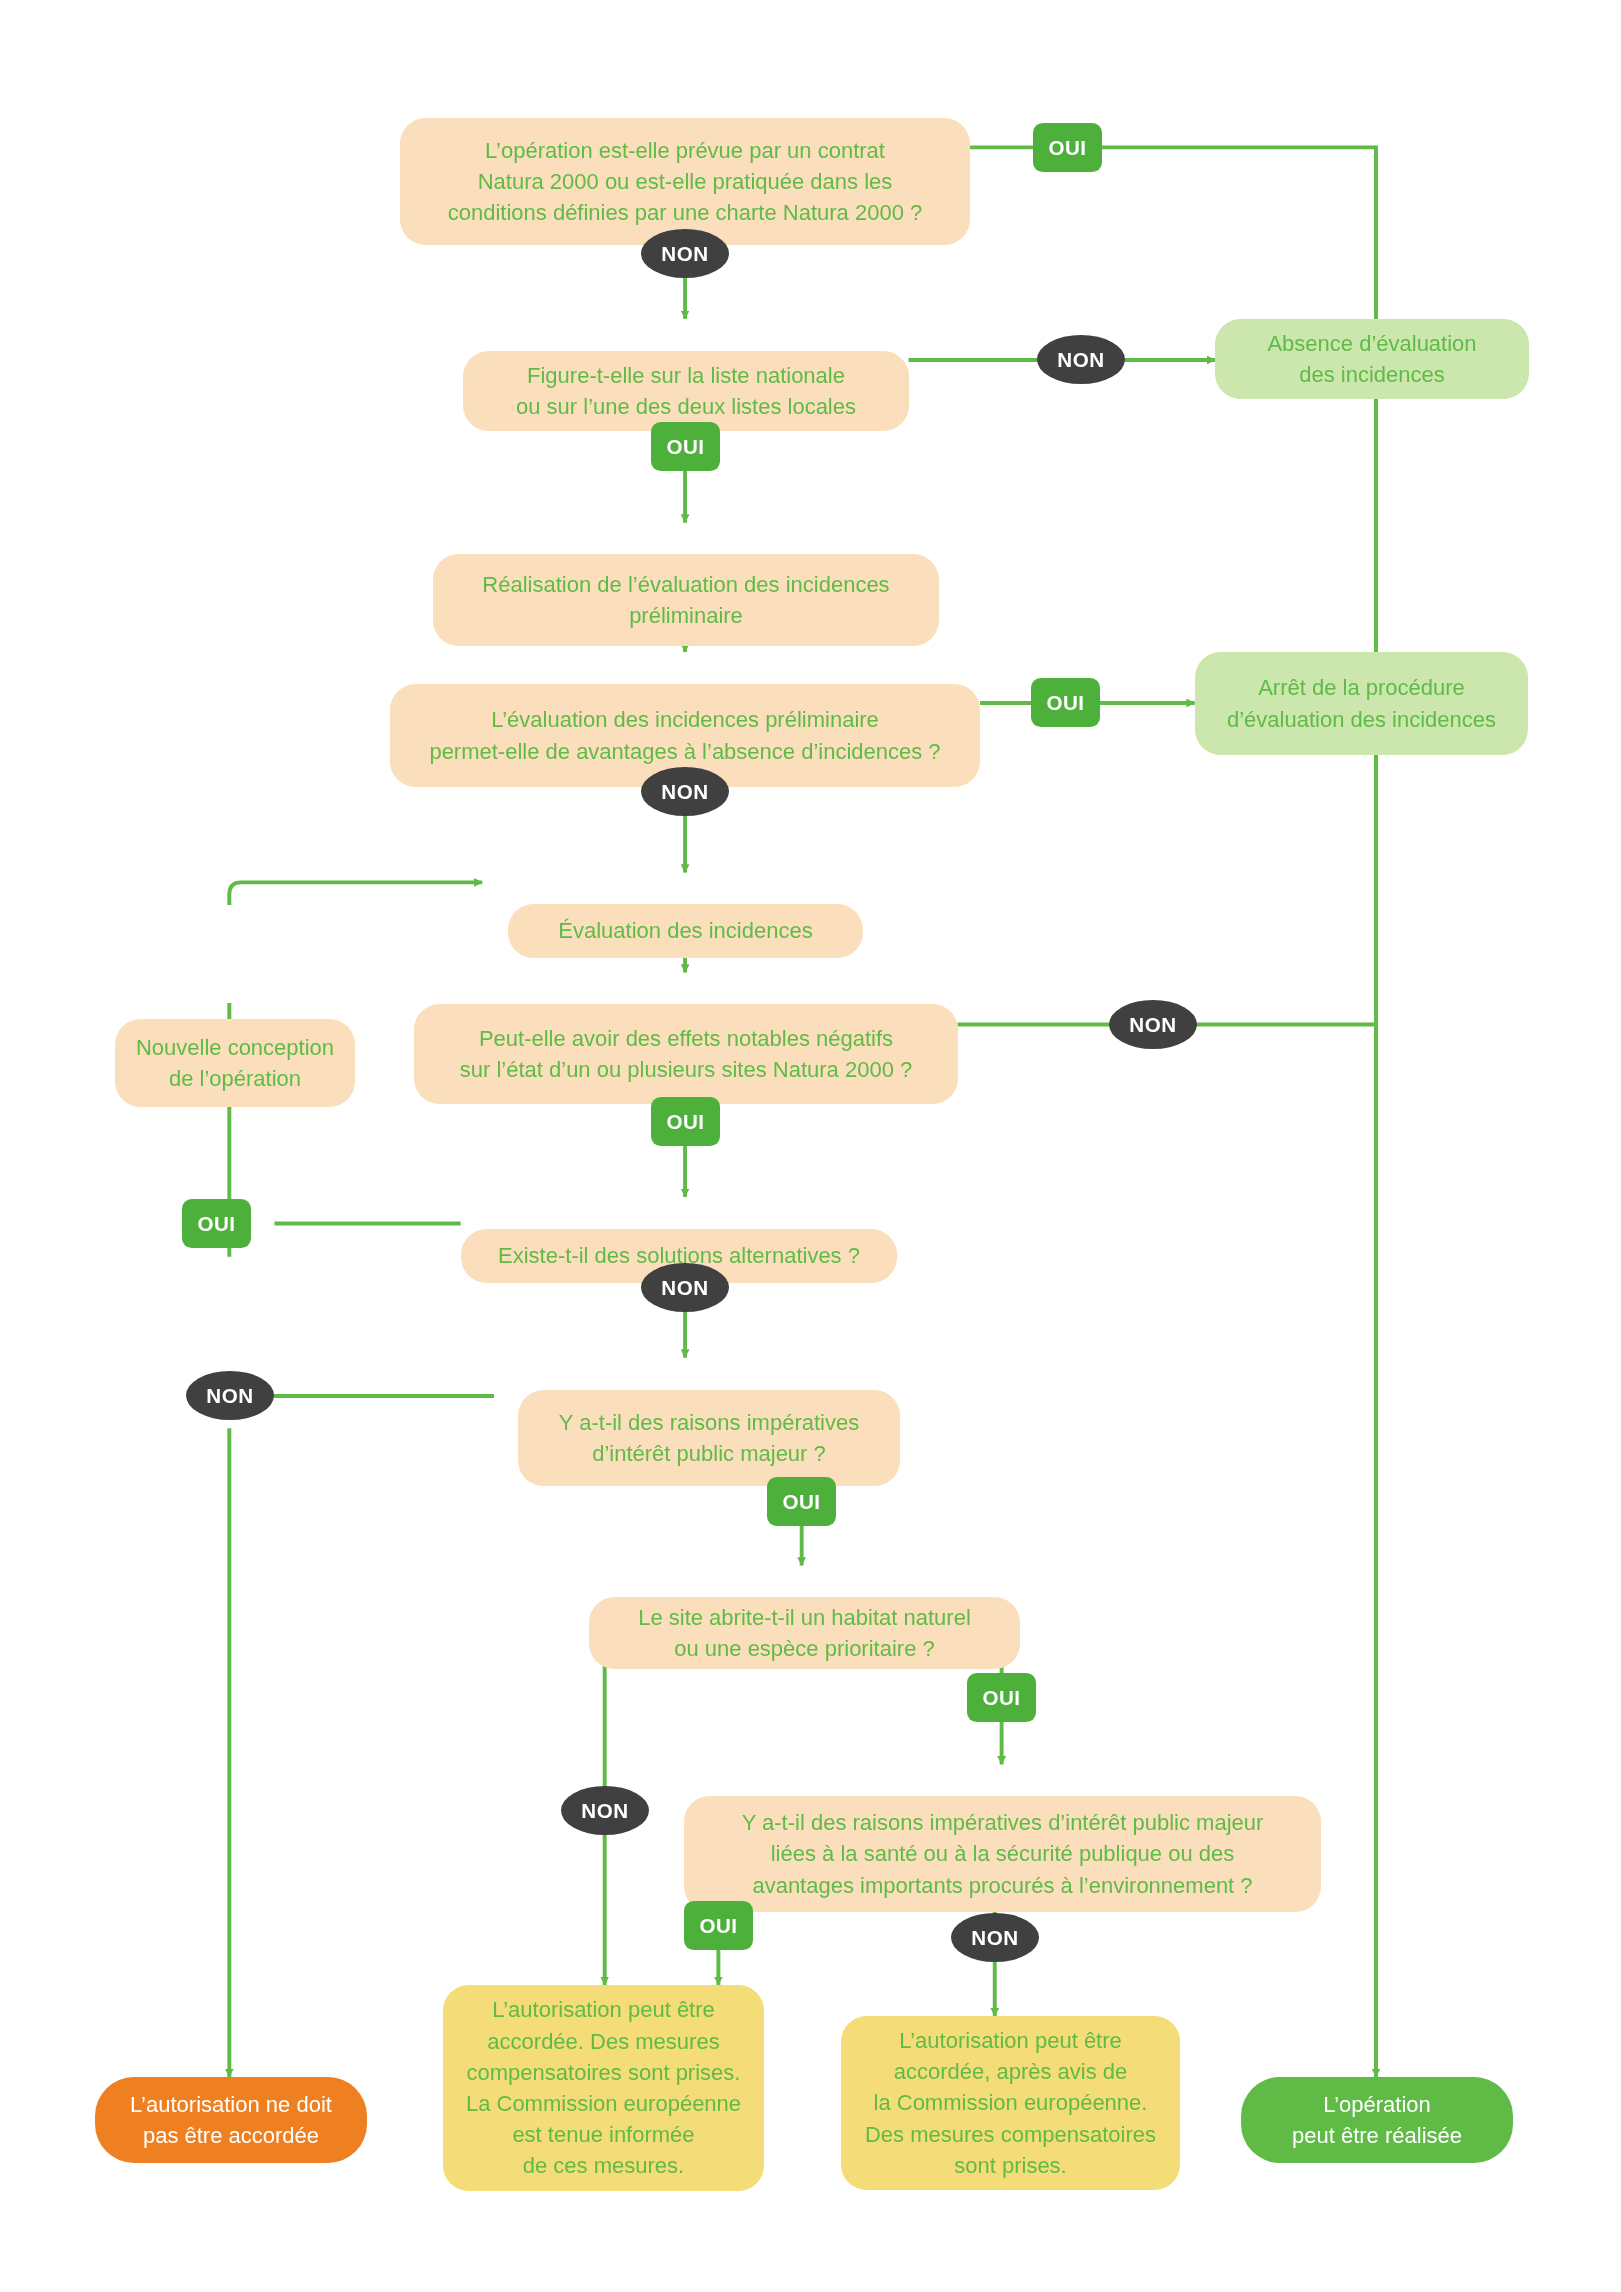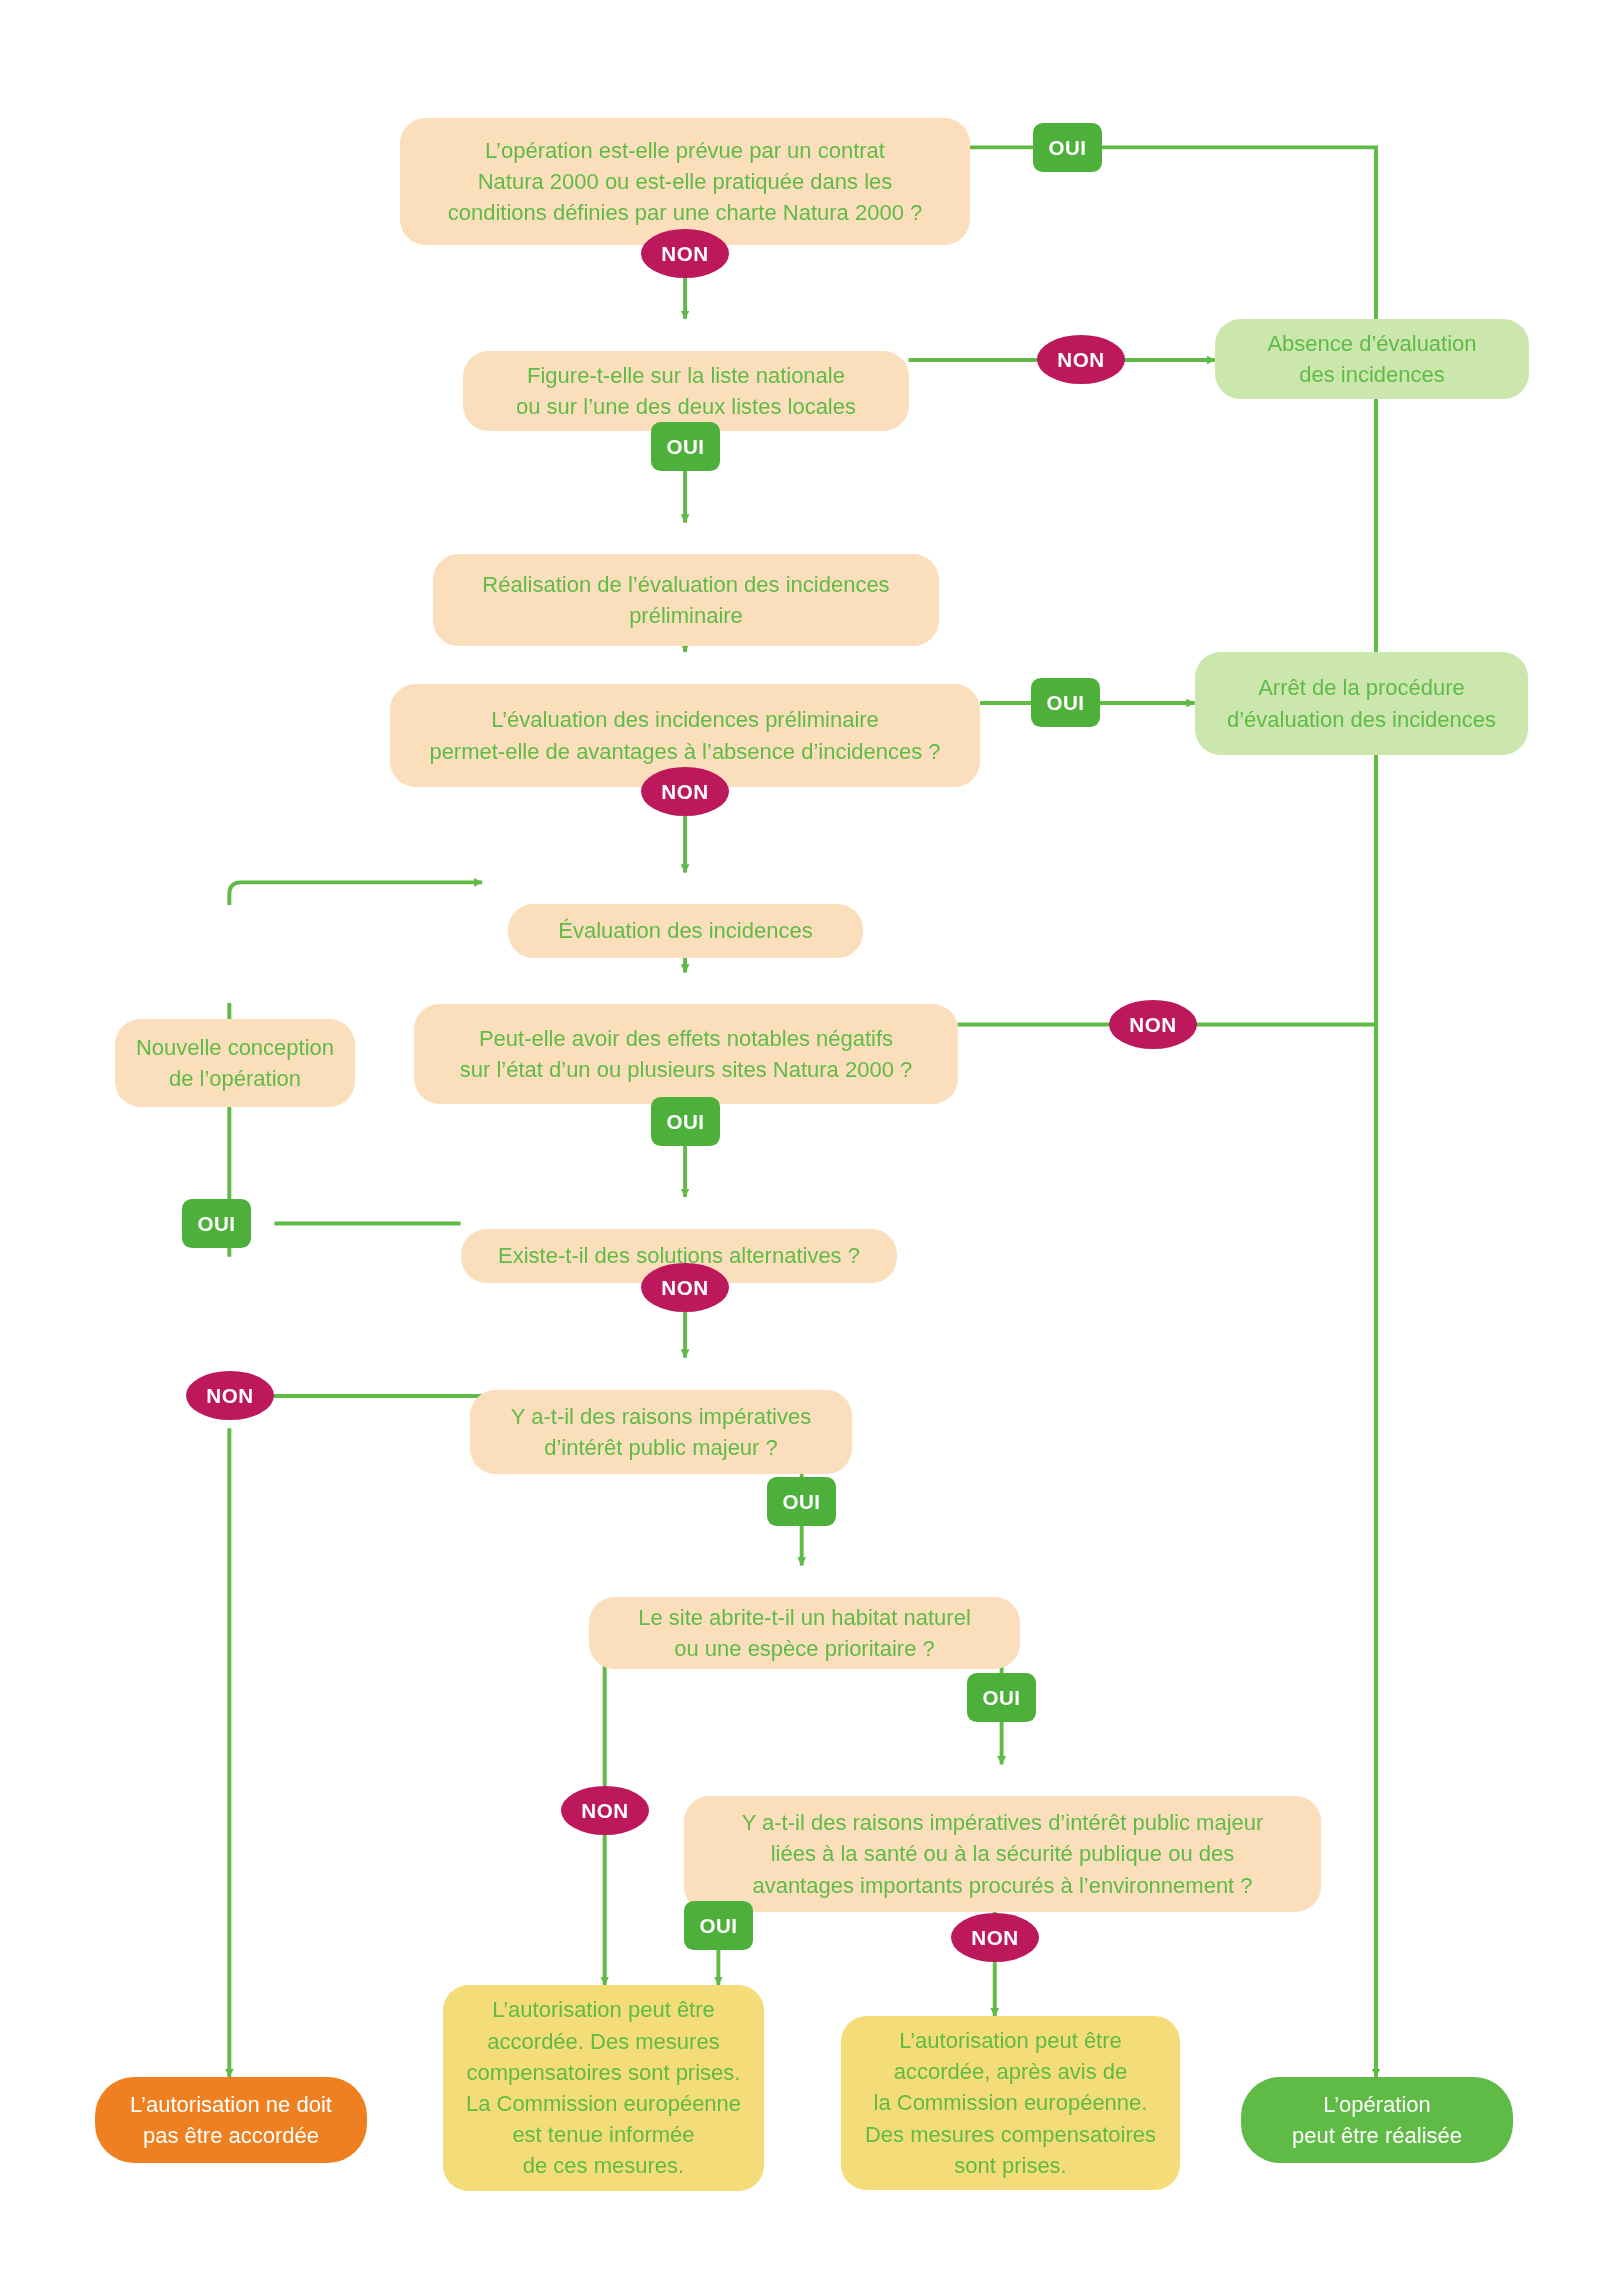--- a/index.html
+++ b/index.html
@@ -82,21 +82,21 @@
     font-weight: bold;
     display: flex;
     align-items: center;
     justify-content: center;
     letter-spacing: 0.5px;
     z-index: 5;
   }
   
   .badge-non {
     position: absolute;
-    background: #be185d;
+    background: #404040;
     color: #ffffff;
     border-radius: 50%;
     font-size: 20.6px;
     font-weight: bold;
     display: flex;
     align-items: center;
     justify-content: center;
     letter-spacing: 0.5px;
     z-index: 5;
   }
@@ -188,21 +188,21 @@
   <div class="node q" style="left:508px; top:872px; width:355px; height:54px;">Évaluation des incidences</div>
 
   <div class="node q" style="left:115px; top:987px; width:240px; height:88px;">Nouvelle conception
 de l’opération</div>
 
   <div class="node q" style="left:414px; top:972px; width:544px; height:100px;">Peut-elle avoir des effets notables négatifs
 sur l’état d’un ou plusieurs sites Natura 2000 ?</div>
 
   <div class="node q" style="left:461px; top:1197px; width:436px; height:54px;">Existe-t-il des solutions alternatives ?</div>
 
-  <div class="node q" style="left:470px; top:1358px; width:382px; height:84px;">Y a-t-il des raisons impératives
+  <div class="node q" style="left:518px; top:1358px; width:382px; height:96px;">Y a-t-il des raisons impératives
 d’intérêt public majeur ?</div>
 
   <div class="node q" style="left:589px; top:1565px; width:431px; height:72px;">Le site abrite-t-il un habitat naturel
 ou une espèce prioritaire ?</div>
 
   <div class="node q" style="left:684px; top:1764px; width:637px; height:116px;">Y a-t-il des raisons impératives d’intérêt public majeur
 liées à la santé ou à la sécurité publique ou des
 avantages importants procurés à l’environnement ?</div>
 
   <div class="node term-green-light" style="left:1195px; top:652px; width:333px; height:103px;">Arrêt de la procédure

